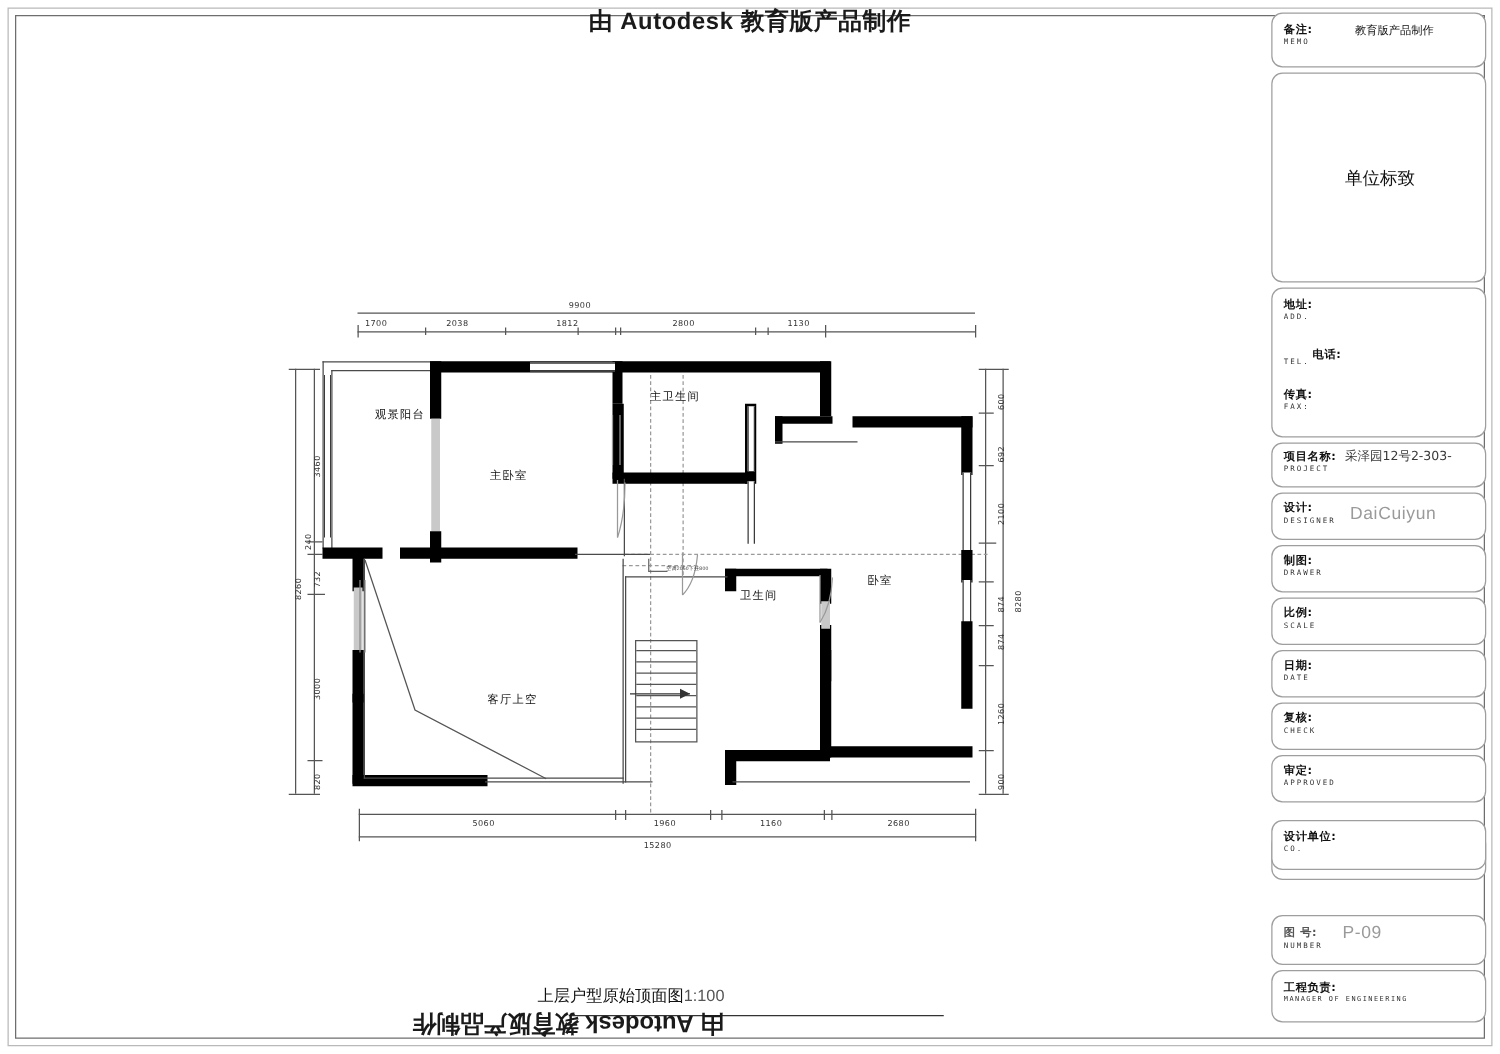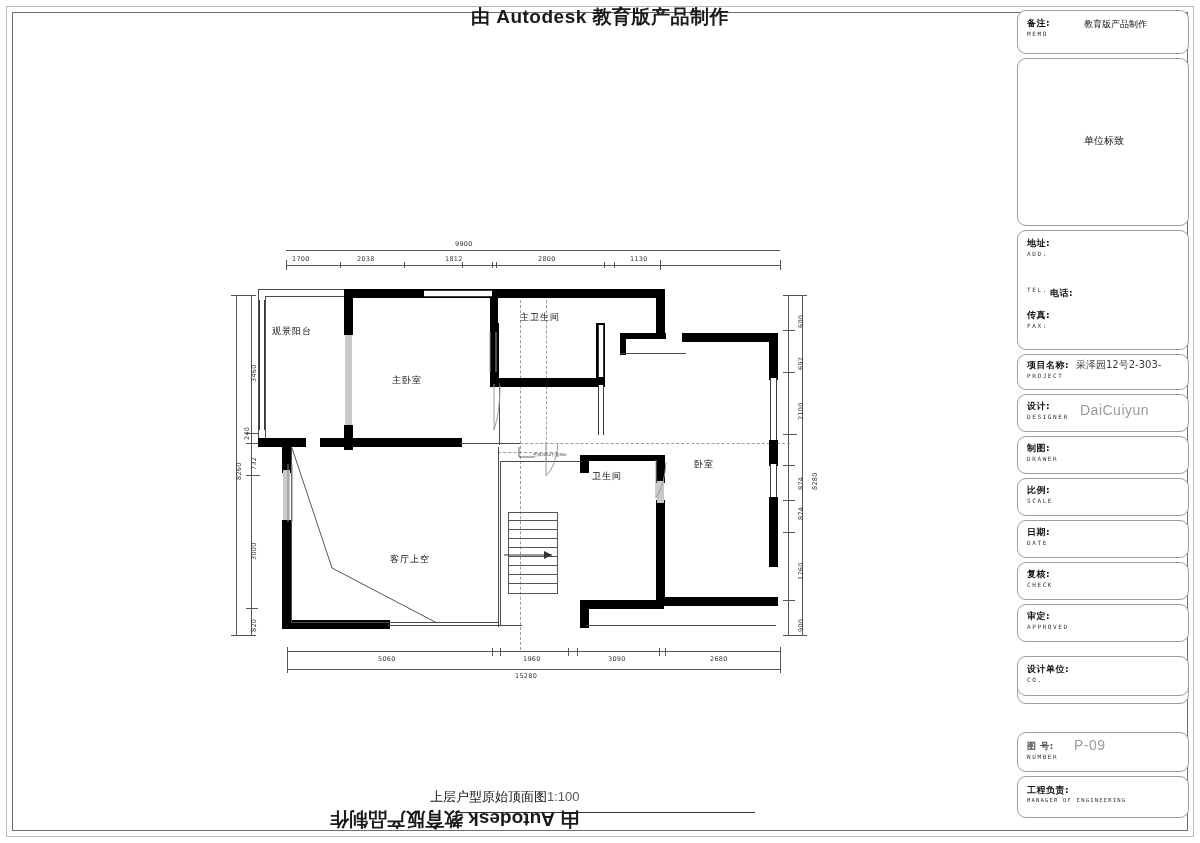--- a/index.html
+++ b/index.html
@@ -129,21 +129,21 @@
   .tb-val {
     position:absolute; font-size:9px; color:#111;
     font-family:"DejaVu Sans", sans-serif;
   }
   .tb-val-big {
     position:absolute; font-size:14px; color:#9a9a9a;
     font-family:"Liberation Sans", sans-serif; letter-spacing:0.5px;
   }
   .tb-center {
     position:absolute; left:0; width:172px; text-align:center;
-    font-size:10px; color:#111; font-family:"DejaVu Sans", sans-serif;
+    font-size:14px; color:#111; font-family:"DejaVu Sans", sans-serif;
   }
 </style>
 </head>
 <body>
 
 <div id="sheet">
   <div class="frame-outer"></div>
   <div class="frame-inner"></div>
 </div>
 
@@ -222,21 +222,21 @@
     <div class="dimtick" style="left:492px; top:648px; height:8px;"></div>
     <div class="dimtick" style="left:500px; top:648px; height:8px;"></div>
     <div class="dimtick" style="left:568px; top:648px; height:8px;"></div>
     <div class="dimtick" style="left:577px; top:648px; height:8px;"></div>
     <div class="dimtick" style="left:659px; top:648px; height:8px;"></div>
     <div class="dimtick" style="left:665px; top:648px; height:8px;"></div>
     <div class="dimtick" style="left:780px; top:647px; height:26px;"></div>
 
     <div class="dtxt" style="left:378px; top:655px;">5060</div>
     <div class="dtxt" style="left:523px; top:655px;">1960</div>
-    <div class="dtxt" style="left:608px; top:655px;">3090</div>
+    <div class="dtxt" style="left:608px; top:655px;">1160</div>
     <div class="dtxt" style="left:710px; top:655px;">2680</div>
     <div class="dtxt" style="left:515px; top:672px;">15280</div>
   </div>
 
   <div>
     <div class="cline-h" style="left:500px; top:443px; width:290px;"></div>
     <div class="cline-v" style="left:520px; top:300px; height:350px;"></div>
     <div class="cline-v" style="left:546px; top:300px; height:160px;"></div>
     <div class="cline-h" style="left:498px; top:452px; width:60px;"></div>
   </div>
@@ -353,21 +353,21 @@
     <div class="stair-step" style="left:509px; top:556px; width:48px;"></div>
     <div class="stair-step" style="left:509px; top:565px; width:48px;"></div>
     <div class="stair-step" style="left:509px; top:574px; width:48px;"></div>
     <div class="stair-step" style="left:509px; top:583px; width:48px;"></div>
     <svg style="position:absolute; left:500px; top:545px; width:62px; height:20px;">
       <line x1="4" y1="10" x2="52" y2="10" stroke="#333" stroke-width="1"></line>
       <polygon points="52,10 44,6 44,14" fill="#333"></polygon>
     </svg>
   </div>
 
-  <div class="rlabel" style="left:272px; top:325px;">观景阳台</div>
+  <div class="rlabel" style="left:300px; top:325px;">观景阳台</div>
   <div class="rlabel" style="left:392px; top:338px;margin-top:36px;">主卧室</div>
   <div class="rlabel" style="left:520px; top:311px;">主卫生间</div>
   <div class="rlabel" style="left:592px; top:470px;">卫生间</div>
   <div class="rlabel" style="left:694px; top:458px;">卧室</div>
   <div class="rlabel" style="left:390px; top:553px;">客厅上空</div>
 
   <svg style="position:absolute; left:518px; top:446px; width:18px; height:14px;">
     <polyline points="1,1 1,11 16,11" fill="none" stroke="#666" stroke-width="1"></polyline>
   </svg>
   <div class="tiny-note" style="left:533px; top:452px;">空调2050下挂800</div>
@@ -386,21 +386,21 @@
     <div class="tb-val" style="left:66px; top:7px;">教育版产品制作</div>
   </div>
 
   <div class="tb-cell" style="top:48px; height:168px;">
     <div class="tb-center" style="top:75px;">单位标致</div>
   </div>
 
   <div class="tb-cell" style="top:220px; height:120px;">
     <div class="tb-cn" style="top:6px;">地址:</div>
     <div class="tb-en" style="top:19px;">ADD.</div>
-    <div class="tb-cn" style="top:56px;padding-left:23px;">电话:</div>
+    <div class="tb-cn" style="top:46px;padding-left:23px;">电话:</div>
     <div class="tb-en" style="top:55px;">TEL.</div>
     <div class="tb-cn" style="top:78px;">传真:</div>
     <div class="tb-en" style="top:91px;">FAX:</div>
   </div>
 
   <div class="tb-cell" style="top:344px; height:36px;text-align:right;">
     <div class="tb-cn" style="top:4px;">项目名称:</div>
     <div class="tb-en" style="top:17px;">PROJECT</div>
     <div class="tb-val" style="left:58px; top:3px; font-size:10px; color:#3a3a3a;">采泽园12号2-303-</div>
   </div>

